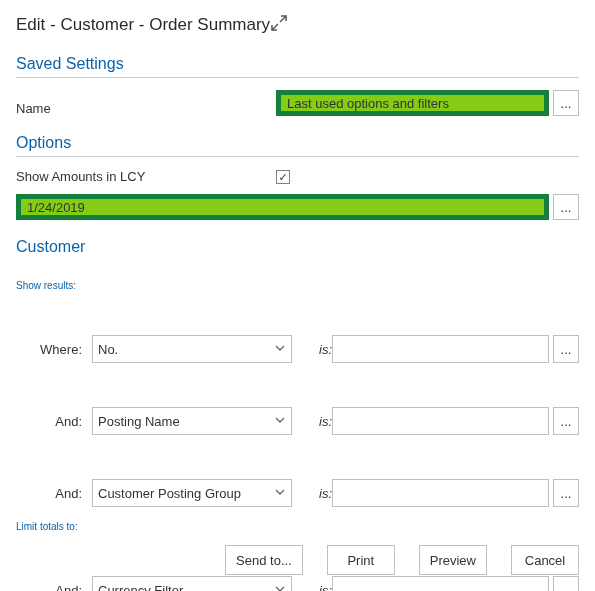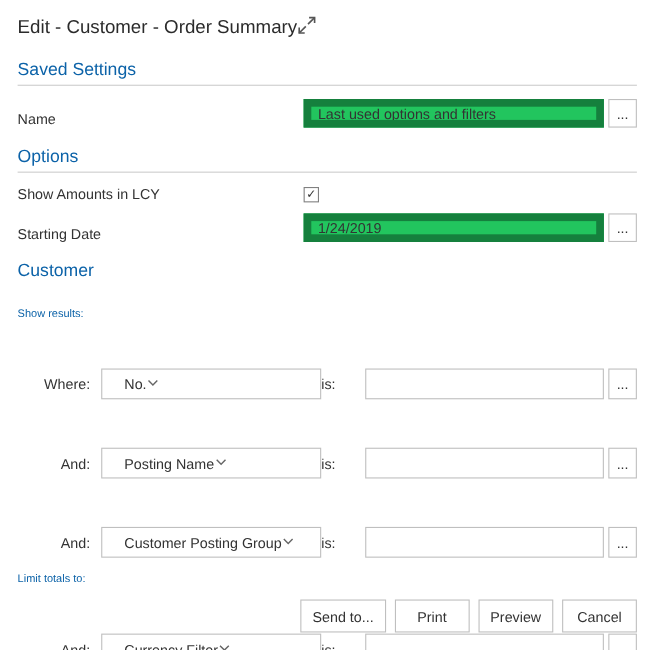--- a/index.html
+++ b/index.html
@@ -22,26 +22,26 @@
     font-size: 16px;
     border-bottom: 1px solid #ccc;
     padding-bottom: 4px;
     margin-bottom: 12px;
   }
   .row { display:flex; align-items:flex-end; margin-bottom: 10px; }
   .row-lbl { width: 260px; color:#333; font-size:13px; }
   .text-input {
     flex:1;
     height:26px;
-    border:7px solid #15803d;
+    border:5px solid #15803d;
     padding: 2px 6px;
     font-family:inherit;
     font-size:13px;
     color:#333;
-    background:#22c55e;
+    background:#84cc16;
   }
   .dots-btn {
     width:26px; height:26px;
     border:1px solid #bfbfbf;
     background:#fff;
     margin-left:4px;
     display:flex; align-items:center; justify-content:center;
     cursor:pointer;
     font-size:13px; color:#333;
   }
@@ -55,32 +55,32 @@
     content:"✓";
     font-size:11px;
     color:#333;
     line-height:1;
   }
   .sub-heading { color:#0b62a8; font-size:10px; margin: 6px 0 10px 0; }
   .filter-row { display:flex; align-items:center; margin-bottom:14px;margin-top:44px; }
   .filter-lbl { width: 76px; text-align:right; padding-right:10px; color:#333; }
   .select-wrap {
     width: 200px; height:28px; border:1px solid #bfbfbf;
-    display:flex; align-items:center; 
-    padding:0 20px; cursor:pointer; background:#fff;
+    display:flex; align-items:center; justify-content:space-between;
+    padding:0 5px; cursor:pointer; background:#fff;
   }
   .chevron svg { stroke:#666; }
-  .is-lbl { width:40px; text-align:left; }
+  .is-lbl { width:40px; text-align:right;font-style:italic; }
   .val-input {
     flex:1; height:28px; border:1px solid #bfbfbf;
     padding:2px 6px; font-family:inherit; font-size:13px; background:#fff;
   }
   .footer {
     position:absolute; bottom:16px; right:16px;
-    display:flex; gap:8px;
+    display:flex; gap:24px;
   }
   .btn {
     min-width:68px; height:30px;
     border:1px solid #bfbfbf; background:#fff;
     font-family:inherit; font-size:13px; color:#333;
     padding:0 10px; cursor:pointer;
   }
   .gap { height: 8px; }
 </style>
 </head>
@@ -106,21 +106,20 @@
 </div>
 
 <div class="gap"></div>
 
 <div class="section-heading">Options</div>
 <div class="row">
   <div class="row-lbl">Show Amounts in LCY</div>
   <div class="checkbox checked"></div>
 </div>
 <div class="row">
-  <div class="row-lbl">Starting Date</div>
   <input class="text-input" value="1/24/2019" style="">
   <div class="dots-btn">...</div>
 </div>
 
 <div class="gap"></div>
 
 <div class="section-heading" style="border-bottom:none; margin-bottom:20px;">Customer</div>
 
 <div class="sub-heading">Show results:</div>
 

